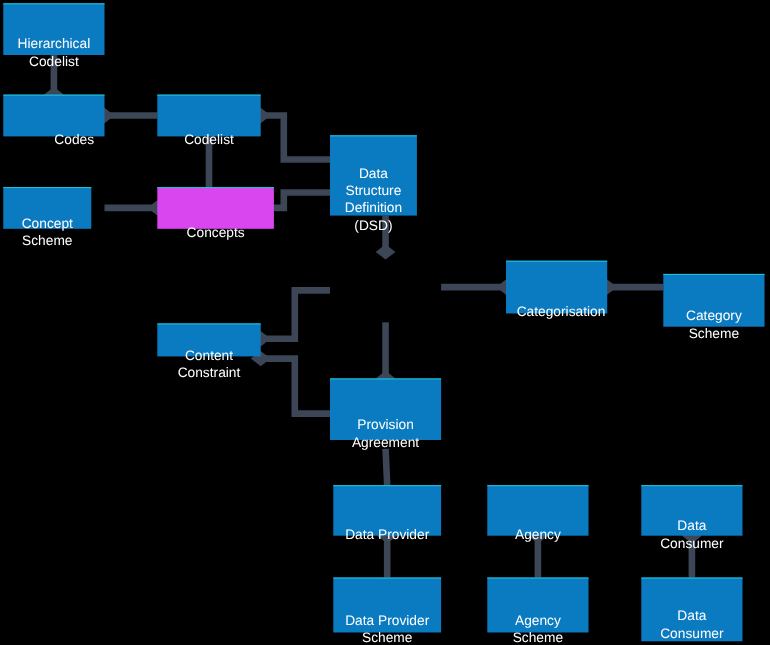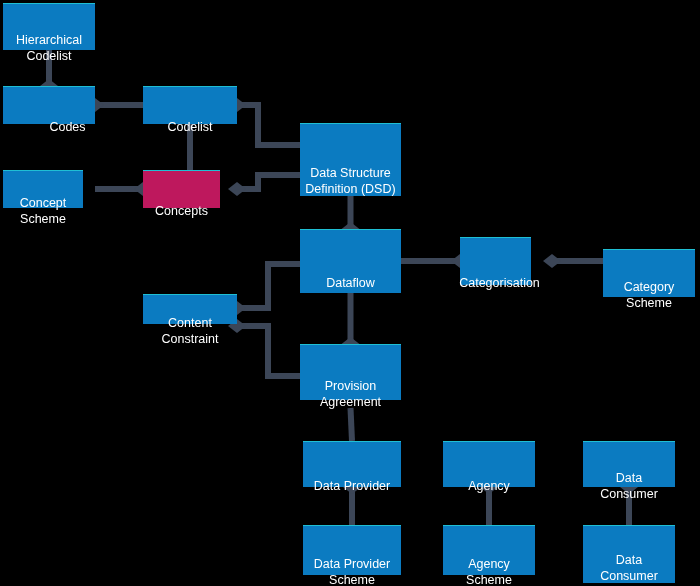--- a/index.html
+++ b/index.html
@@ -60,31 +60,28 @@
     <div class="node" style="left: 3px; top: 86px; width: 92px; height: 38px; background: rgb(11, 123, 193); border-top-color: rgb(31, 191, 212); color: rgb(255, 255, 255); padding-left: 41px;">
       <span>Codes</span>
     </div>
     <div class="node" style="left: 143px; top: 86px; width: 94px; height: 38px; background: rgb(11, 123, 193); border-top-color: rgb(31, 191, 212); color: rgb(255, 255, 255);">
       <span>Codelist</span>
     </div>
     <div class="node" style="left: 3px; top: 170px; width: 80px; height: 38px; background: rgb(11, 123, 193); border-top-color: rgb(31, 191, 212); color: rgb(255, 255, 255);">
       <span>Concept
 Scheme</span>
     </div>
-    <div class="node" style="left: 143px; top: 170px; width: 77px; height: 38px; background: #be185d; border-top-color: rgb(31, 191, 212); color: rgb(255, 255, 255);">
+    <div class="node" style="left: 143px; top: 170px; width: 106px; height: 38px; background: #d946ef; border-top-color: rgb(31, 191, 212); color: rgb(255, 255, 255);">
       <span>Concepts</span>
     </div>
-    <div class="node" style="left: 300px; top: 123px; width: 101px; height: 73px; background: rgb(11, 123, 193); border-top-color: rgb(31, 191, 212); color: rgb(255, 255, 255);">
+    <div class="node" style="left: 300px; top: 123px; width: 79px; height: 73px; background: rgb(11, 123, 193); border-top-color: rgb(31, 191, 212); color: rgb(255, 255, 255);">
       <span>Data Structure
 Definition (DSD)</span>
     </div>
-    <div class="node" style="left: 300px; top: 229px; width: 101px; height: 64px; background: rgb(11, 123, 193); border-top-color: rgb(31, 191, 212); color: rgb(255, 255, 255);">
-      <span>Dataflow</span>
-    </div>
-    <div class="node" style="left: 460px; top: 237px; width: 71px; height: 48px; background: rgb(11, 123, 193); border-top-color: rgb(31, 191, 212); color: rgb(255, 255, 255); padding-left: 12px;">
+    <div class="node" style="left: 460px; top: 237px; width: 92px; height: 48px; background: rgb(11, 123, 193); border-top-color: rgb(31, 191, 212); color: rgb(255, 255, 255); padding-left: 12px;">
       <span>Categorisation</span>
     </div>
     <div class="node" style="left: 603px; top: 249px; width: 92px; height: 48px; background: rgb(11, 123, 193); border-top-color: rgb(31, 191, 212); color: rgb(255, 255, 255);">
       <span>Category
 Scheme</span>
     </div>
     <div class="node" style="left: 143px; top: 294px; width: 94px; height: 30px; background: rgb(11, 123, 193); border-top-color: rgb(31, 191, 212); color: rgb(255, 255, 255);">
       <span>Content
 Constraint</span>
     </div>

